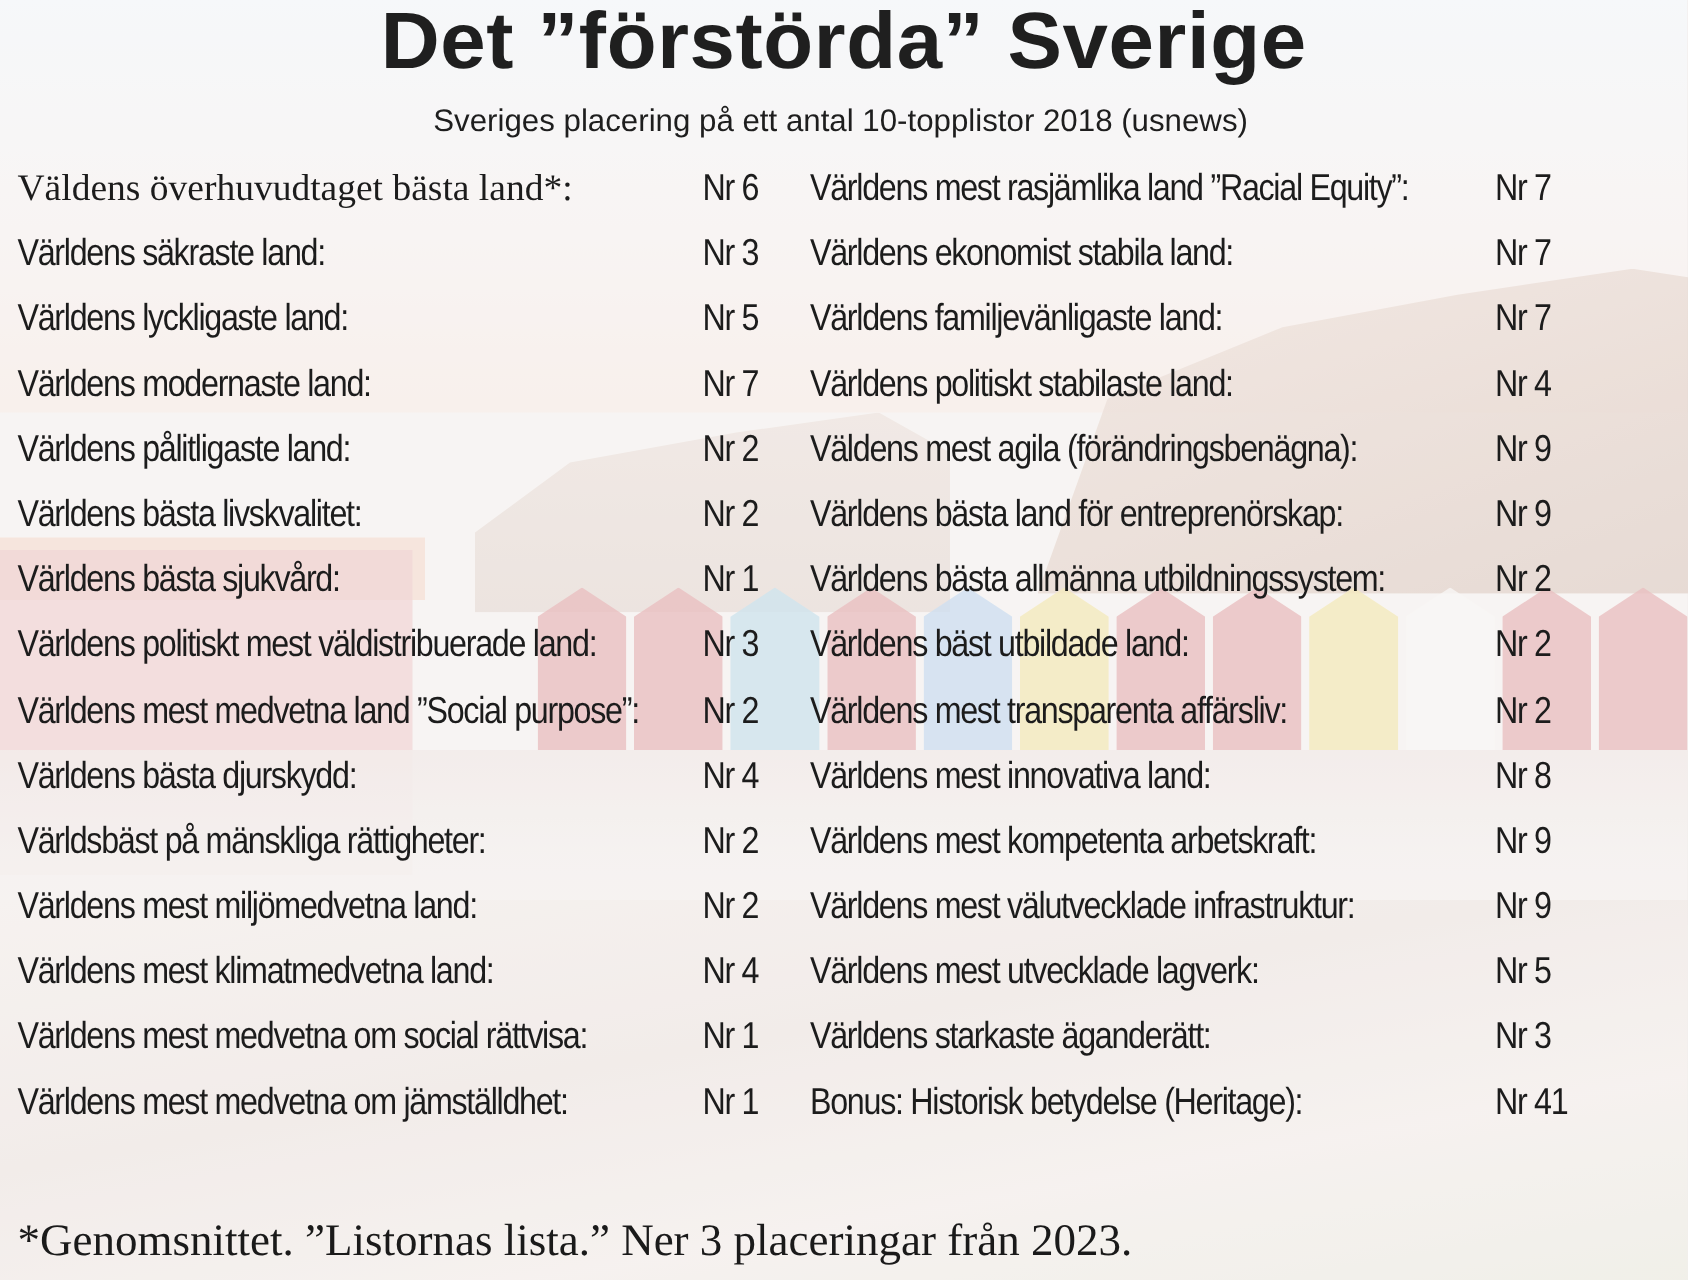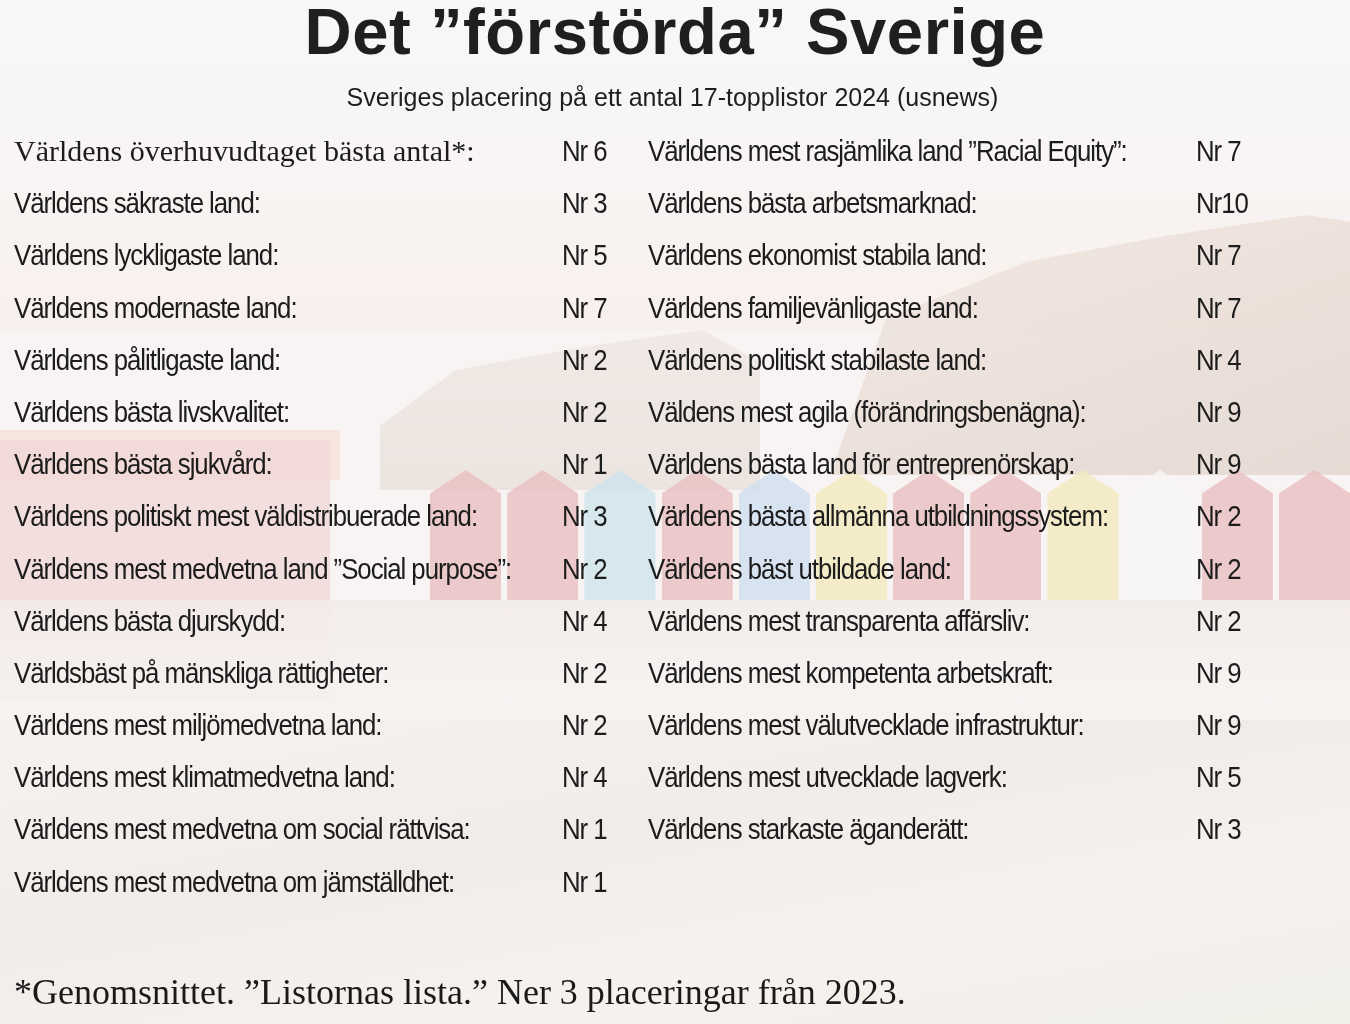--- a/index.html
+++ b/index.html
@@ -73,50 +73,51 @@
       <div class="shed" style="background: rgb(217, 140, 143);"></div>
       <div class="shed" style="background: rgb(217, 140, 143);"></div>
     </div>
   <div class="water"></div>
   <div class="rocks-bottom"></div>
   <div class="veil"></div>
 </div>
 
 <div class="content">
   <div class="title">Det ”förstörda” Sverige</div>
-  <div class="subtitle">Sveriges placering på ett antal 17-topplistor 2024 (usnews)</div>
+  <div class="subtitle">Sveriges placering på ett antal 10-topplistor 2018 (usnews)</div>
 
   <div class="col left" id="left-col">
-      <div class="row serif"><span class="label">Världens överhuvudtaget bästa antal*:</span><span class="value">Nr 6</span></div>
+      <div class="row serif"><span class="label">Väldens överhuvudtaget bästa land*:</span><span class="value">Nr 6</span></div>
       <div class="row"><span class="label">Världens säkraste land:</span><span class="value">Nr 3</span></div>
       <div class="row"><span class="label">Världens lyckligaste land:</span><span class="value">Nr 5</span></div>
       <div class="row"><span class="label">Världens modernaste land:</span><span class="value">Nr 7</span></div>
       <div class="row"><span class="label">Världens pålitligaste land:</span><span class="value">Nr 2</span></div>
       <div class="row"><span class="label">Världens bästa livskvalitet:</span><span class="value">Nr 2</span></div>
       <div class="row"><span class="label">Världens bästa sjukvård:</span><span class="value">Nr 1</span></div>
       <div class="row"><span class="label">Världens politiskt mest väldistribuerade land:</span><span class="value">Nr 3</span></div>
       <div class="row"><span class="label">Världens mest medvetna land ”Social purpose”:</span><span class="value">Nr 2</span></div>
       <div class="row"><span class="label">Världens bästa djurskydd:</span><span class="value">Nr 4</span></div>
       <div class="row"><span class="label">Världsbäst på mänskliga rättigheter:</span><span class="value">Nr 2</span></div>
       <div class="row"><span class="label">Världens mest miljömedvetna land:</span><span class="value">Nr 2</span></div>
       <div class="row"><span class="label">Världens mest klimatmedvetna land:</span><span class="value">Nr 4</span></div>
       <div class="row"><span class="label">Världens mest medvetna om social rättvisa:</span><span class="value">Nr 1</span></div>
       <div class="row"><span class="label">Världens mest medvetna om jämställdhet:</span><span class="value">Nr 1</span></div>
     </div>
   <div class="col right" id="right-col">
       <div class="row"><span class="label">Världens mest rasjämlika land  ”Racial Equity”:</span><span class="value">Nr 7</span></div>
-      <div class="row"><span class="label">Världens bästa arbetsmarknad:</span><span class="value">Nr10</span></div>
       <div class="row"><span class="label">Världens ekonomist stabila land:</span><span class="value">Nr 7</span></div>
       <div class="row"><span class="label">Världens familjevänligaste land:</span><span class="value">Nr 7</span></div>
       <div class="row"><span class="label">Världens politiskt stabilaste land:</span><span class="value">Nr 4</span></div>
       <div class="row"><span class="label">Väldens mest agila (förändringsbenägna):</span><span class="value">Nr 9</span></div>
       <div class="row"><span class="label">Världens bästa land för entreprenörskap:</span><span class="value">Nr 9</span></div>
       <div class="row"><span class="label">Världens bästa allmänna utbildningssystem:</span><span class="value">Nr 2</span></div>
       <div class="row"><span class="label">Världens bäst utbildade land:</span><span class="value">Nr 2</span></div>
       <div class="row"><span class="label">Världens mest transparenta affärsliv:</span><span class="value">Nr 2</span></div>
+      <div class="row"><span class="label">Världens mest innovativa land:</span><span class="value">Nr 8</span></div>
       <div class="row"><span class="label">Världens mest kompetenta arbetskraft:</span><span class="value">Nr 9</span></div>
       <div class="row"><span class="label">Världens mest välutvecklade infrastruktur:</span><span class="value">Nr 9</span></div>
       <div class="row"><span class="label">Världens mest utvecklade lagverk:</span><span class="value">Nr 5</span></div>
       <div class="row"><span class="label">Världens starkaste äganderätt:</span><span class="value">Nr 3</span></div>
+      <div class="row"><span class="label">Bonus: Historisk betydelse (Heritage):</span><span class="value">Nr 41</span></div>
     </div>
 
   <div class="footnote">*Genomsnittet. ”Listornas lista.” Ner 3 placeringar från 2023.</div>
 </div>
 
 </body></html>

